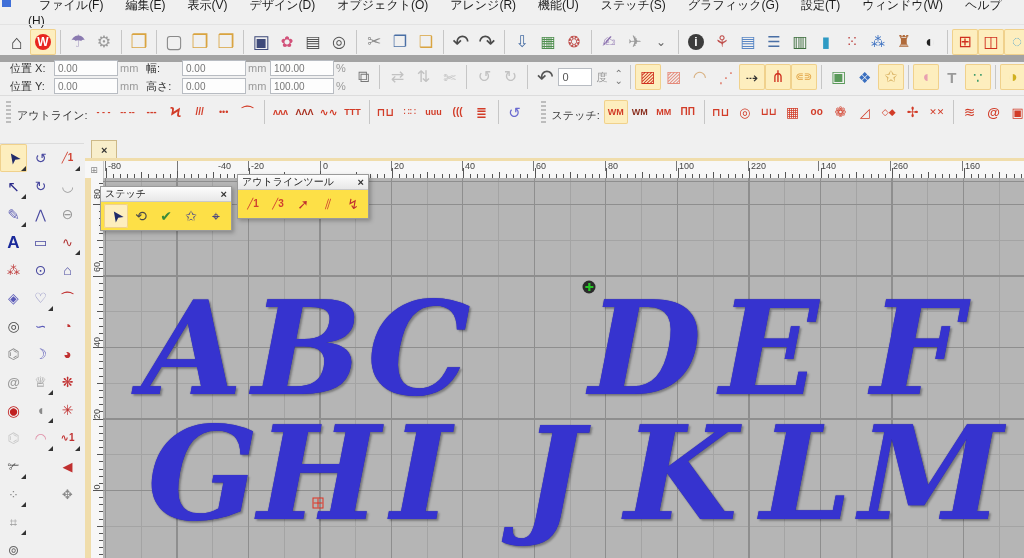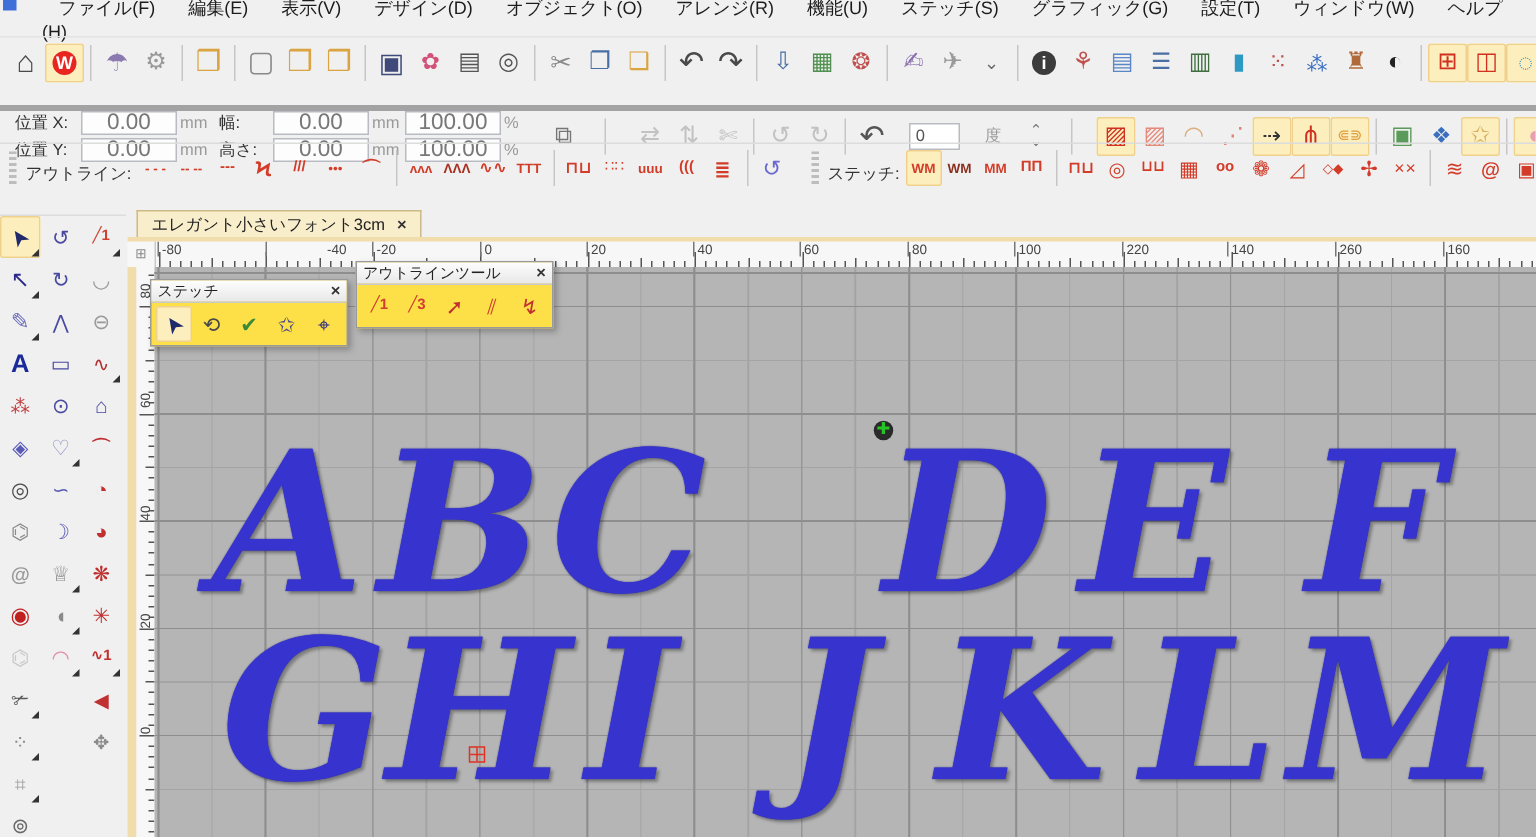--- a/index.html
+++ b/index.html
@@ -7,40 +7,40 @@
        font-family:"Liberation Sans","DejaVu Sans",sans-serif;font-size:12px;color:#222;
        -webkit-user-select:none;user-select:none;}
   
   .menubar{position:absolute;left:0;top:0;width:1024px;height:24px;background:#f0f0f0;
            display:flex;align-items:center;padding-left:28px;box-sizing:border-box;}
   .menubar .menu-item{padding:3px 11px;font-size:12px;color:#1c1c1c;cursor:default;}
   .win-icon-sliver{position:absolute;left:2px;top:0;width:9px;height:7px;background:#3f6fd8;}
   
   .tbrow{position:absolute;left:0;width:1024px;display:flex;align-items:center;box-sizing:border-box;}
   .tb1{top:24px;height:34px;border-top:1px solid #e3e3e3;padding-left:4px;}
-  .tb2{top:70px;height:37px;border-top:4px solid #a3a3a3;padding-left:2px;gap:12px;}
+  .tb2{top:55px;height:37px;border-top:7px solid #a3a3a3;padding-left:2px;}
   .tb3{top:95px;height:33px;border-top:1px solid #dcdcdc;padding-left:4px;}
   .icon{position:relative;width:26px;height:26px;display:inline-flex;align-items:center;justify-content:center;
         border-radius:2px;flex:0 0 auto;cursor:default;}
   .tb3 .icon,.pal-body .icon{width:24px;height:24px;}
   .icon .g{font-size:14px;line-height:1;display:inline-block;}
   .icon.hl{background:#fdeebe;box-shadow:inset 0 0 0 1px #f0d18c;}
   .icon .fly{position:absolute;right:1px;bottom:1px;width:0;height:0;
              border-left:5px solid transparent;border-bottom:5px solid #333;}
   .icon.empty{visibility:hidden;}
   .vsep{width:1px;height:24px;background:#c6c6c6;margin:0 4px;flex:0 0 auto;}
   .grip{width:5px;height:22px;margin:0 4px 0 2px;flex:0 0 auto;
         background:repeating-linear-gradient(to bottom,#bdbdbd 0 2px,transparent 2px 4px);}
   
   .fields{display:grid;grid-template-columns:48px 62px 26px 40px 62px 26px 62px 20px;
           grid-auto-rows:17px;row-gap:1px;align-items:center;margin-left:4px;}
   .flabel{font-size:11px;color:#333;padding-left:4px;}
   .funit{font-size:11px;color:#9a9a9a;padding-left:4px;}
   input.fval{width:56px;height:14px;border:1px solid #b8bcc2;background:#fdfdfd;color:#777;
-             font-size:15px;text-align:center;padding:0 3px;font-family:inherit;}
+             font-size:10px;text-align:left;padding:0 3px;font-family:inherit;}
   .lockicon{margin:0 6px;font-size:16px;color:#777;}
   input.angle{width:26px;height:16px;border:1px solid #b8bcc2;background:#fff;color:#555;font-size:11px;padding:0 3px;}
   .deg{font-size:11px;color:#9a9a9a;margin:0 4px;}
   .tb3label{font-size:11px;color:#333;margin:7px 4px 0 2px;white-space:nowrap;}
   .chev{color:#777;font-size:10px;margin:0 3px;display:inline-flex;flex-direction:column;line-height:.7;}
   
   .tabrow{position:absolute;left:85px;top:140px;width:939px;height:18px;display:flex;align-items:flex-end;}
   .tab{margin-left:6px;height:17px;display:flex;align-items:center;gap:8px;padding:0 9px;
        background:#f8eecb;border:1px solid #cdb988;border-bottom:none;font-size:11px;color:#222;}
   .tab .x{font-weight:bold;color:#333;cursor:default;font-size:11px;}
@@ -439,21 +439,20 @@
           <span class="g" style="color: rgb(210, 60, 40); font-size: 13px; font-weight: bold;">@</span>
         </span>
         <span class="icon" title="fill-ornate-frame">
           <span class="g" style="color: rgb(210, 60, 40); font-size: 13px;">▣</span>
         </span>
       </span>
   </div>
 
   <div class="tabrow">
     <div class="tab">
-      <span>エレガント小さいフォント3cm</span>
       <span class="x">×</span>
     </div>
   </div>
 
   <div class="toolbox" id="toolbox">
       <div class="tbx-row">
         <span class="icon hl" title="select-tool">
           <span class="g" style="color: rgb(32, 42, 106); font-size: 15px; transform: rotate(-125deg);">➤</span>
           <i class="fly"></i>
         </span>

